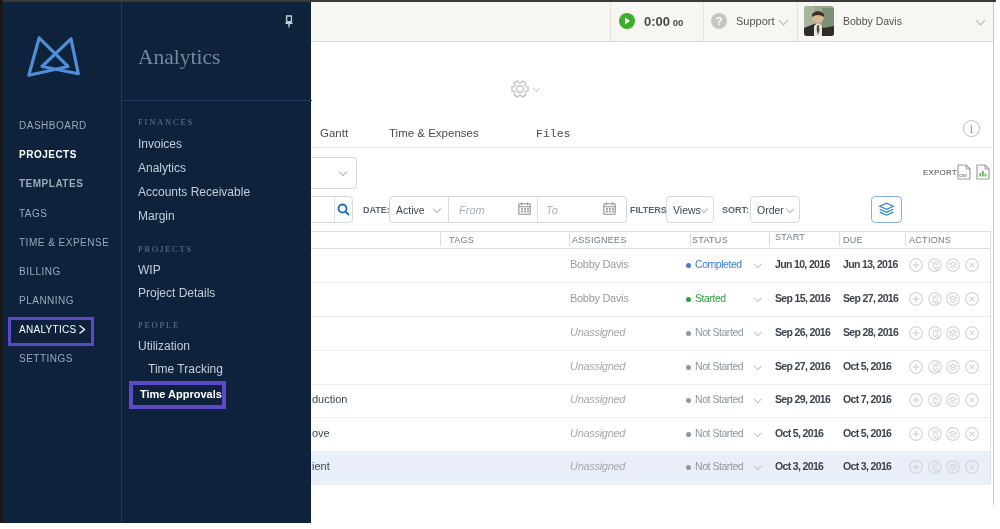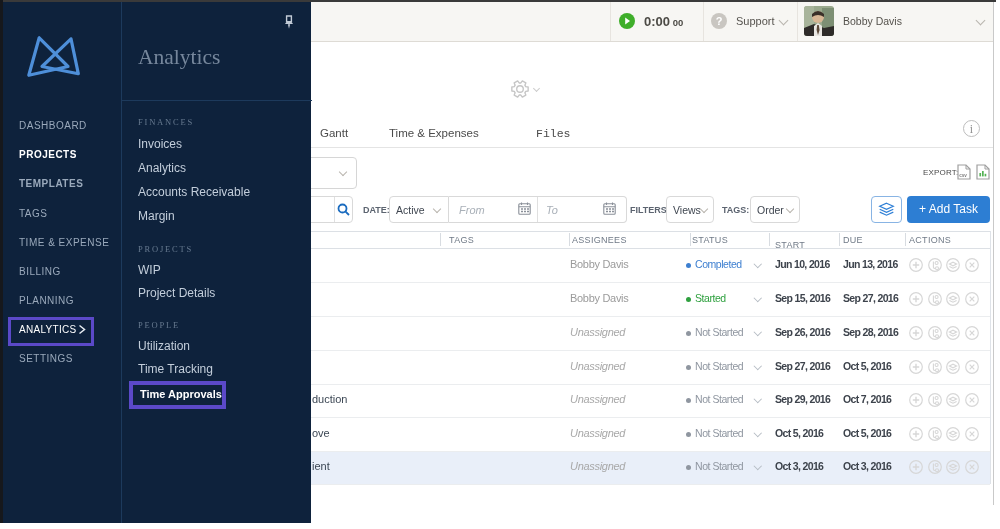--- a/index.html
+++ b/index.html
@@ -97,39 +97,38 @@
   <svg class="abs" style="left:603px; top:202px;" width="13" height="13" viewBox="0 0 13 13" fill="none" stroke="#8a9099" stroke-width="1.1">
     <rect x="0.8" y="1.8" width="11.4" height="10.4" rx="1"></rect>
     <path d="M0.8 4.8 H12.2 M3.5 0.5 V3 M9.5 0.5 V3"></path>
     <path d="M3 7 H5 M6 7 H8 M9 7 H11 M3 9.5 H5 M6 9.5 H8 M9 9.5 H11" stroke-width="1.4"></path>
   </svg>
 
   <div class="abs" style="left:630px; top:205px; font-size:9px; font-weight:bold; color:#5c6470;">FILTERS:</div>
   <div class="abs" style="left:666px; top:196px; width:48px; height:27px; background:#fff; border:1px solid #d9d9d9; border-radius:4px;"></div>
   <div class="abs" style="left:673px; top:204px; font-size:10.5px; color:#3f4650;">Views</div>
   <span class="abs chev" style="left:701px; top:206px; width:6px; height:6px;"></span>
-  <div class="abs" style="left:722px; top:205px; font-size:9px; font-weight:bold; color:#5c6470;">TAGS:</div>
+  <div class="abs" style="left:722px; top:205px; font-size:9px; font-weight:bold; color:#5c6470;">SORT:</div>
   <div class="abs" style="left:750px; top:196px; width:50px; height:27px; background:#fff; border:1px solid #d9d9d9; border-radius:4px;"></div>
   <div class="abs" style="left:757px; top:204px; font-size:10.5px; color:#3f4650;">Order</div>
   <span class="abs chev" style="left:787px; top:206px; width:6px; height:6px;"></span>
 
   <div class="abs" style="left:871px; top:196px; width:31px; height:27px; background:#fff; border:1px solid #88b4e4; border-radius:4px;"></div>
   <svg class="abs" style="left:878px; top:202px;" width="17" height="15" viewBox="0 0 17 15" fill="none" stroke="#2e7fd6" stroke-width="1.4">
     <path d="M8.5 1.2 L15.3 4.3 L8.5 7.4 L1.7 4.3 Z" stroke-width="1.2"></path>
     <path d="M1.7 7.2 L8.5 10.3 L15.3 7.2" stroke-width="1.2"></path>
     <path d="M1.7 10.1 L8.5 13.2 L15.3 10.1" stroke-width="1.2"></path>
   </svg>
-  <div class="abs" style="left:907px; top:196px; width:83px; height:27px; background:#2d7ed3; border-radius:4px; color:#fff; font-size:12px; text-align:center; line-height:27px;">+ Add Task</div>
 
   <div class="hline" style="left:2px; top:231px; width:988px; background:#dce0e5;"></div>
   <div class="hline" style="left:2px; top:248px; width:988px; background:#dce0e5;"></div>
   <div class="abs" style="top:235px; left:449px; font-size:9px; color:#707a87; letter-spacing:0.3px;">TAGS</div>
   <div class="abs" style="top:235px; left:572px; font-size:9px; color:#707a87; letter-spacing:0.3px;">ASSIGNEES</div>
   <div class="abs" style="top:235px; left:692px; font-size:9px; color:#707a87; letter-spacing:0.3px;">STATUS</div>
-  <div class="abs" style="top:240px; left:775px; font-size:9px; color:#707a87; letter-spacing:0.3px;">START</div>
+  <div class="abs" style="top:232px; left:775px; font-size:9px; color:#707a87; letter-spacing:0.3px;">START</div>
   <div class="abs" style="top:235px; left:843px; font-size:9px; color:#707a87; letter-spacing:0.3px;">DUE</div>
   <div class="abs" style="top:235px; left:909px; font-size:9px; color:#707a87; letter-spacing:0.3px;">ACTIONS</div>
   <div class="vline" style="left:440px; top:233px; height:13px; background:#d8dce1;"></div>
   <div class="vline" style="left:569px; top:233px; height:13px; background:#d8dce1;"></div>
   <div class="vline" style="left:690px; top:233px; height:13px; background:#d8dce1;"></div>
   <div class="vline" style="left:769px; top:233px; height:13px; background:#d8dce1;"></div>
   <div class="vline" style="left:839px; top:233px; height:13px; background:#d8dce1;"></div>
   <div class="vline" style="left:905px; top:233px; height:13px; background:#d8dce1;"></div>
   <div id="rows"></div>
 <div class="abs" style="left:2px; top:451px; width:988px; height:33px; background:#e9eff9;"></div>
@@ -358,21 +357,21 @@
     <div class="fh" style="top:115px;">FINANCES</div>
     <div class="fi" style="top:135px;">Invoices</div>
     <div class="fi" style="top:159px;">Analytics</div>
     <div class="fi" style="top:183px;">Accounts Receivable</div>
     <div class="fi" style="top:207px;">Margin</div>
     <div class="fh" style="top:242px;">PROJECTS</div>
     <div class="fi" style="top:261px;">WIP</div>
     <div class="fi" style="top:284px;">Project Details</div>
     <div class="fh" style="top:318px;">PEOPLE</div>
     <div class="fi" style="top:337px;">Utilization</div>
-    <div class="fi" style="top:360px;">Time Tracking</div>
+    <div class="fi" style="top:360px;margin-left:10px;">Time Tracking</div>
     <div class="fi" style="top:385.5px; left:18px; color:#fff; font-weight:bold; font-size:11px;">Time Approvals</div>
     <div style="position:absolute; left:6.5px; top:378.5px; width:97px; height:28px; border:4px solid #5b49c8;"></div>
   </div>
 
   <div class="abs" style="left:0; top:0; width:996px; height:2px; background:#3a3a3a;"></div>
   <div class="abs" style="left:0; top:0; width:2.5px; height:523px; background:#16181c;"></div>
   <div class="vline" style="left:993px; top:2px; height:503px; background:#c9c9c9;"></div>
 </div>
 
 </body></html>

